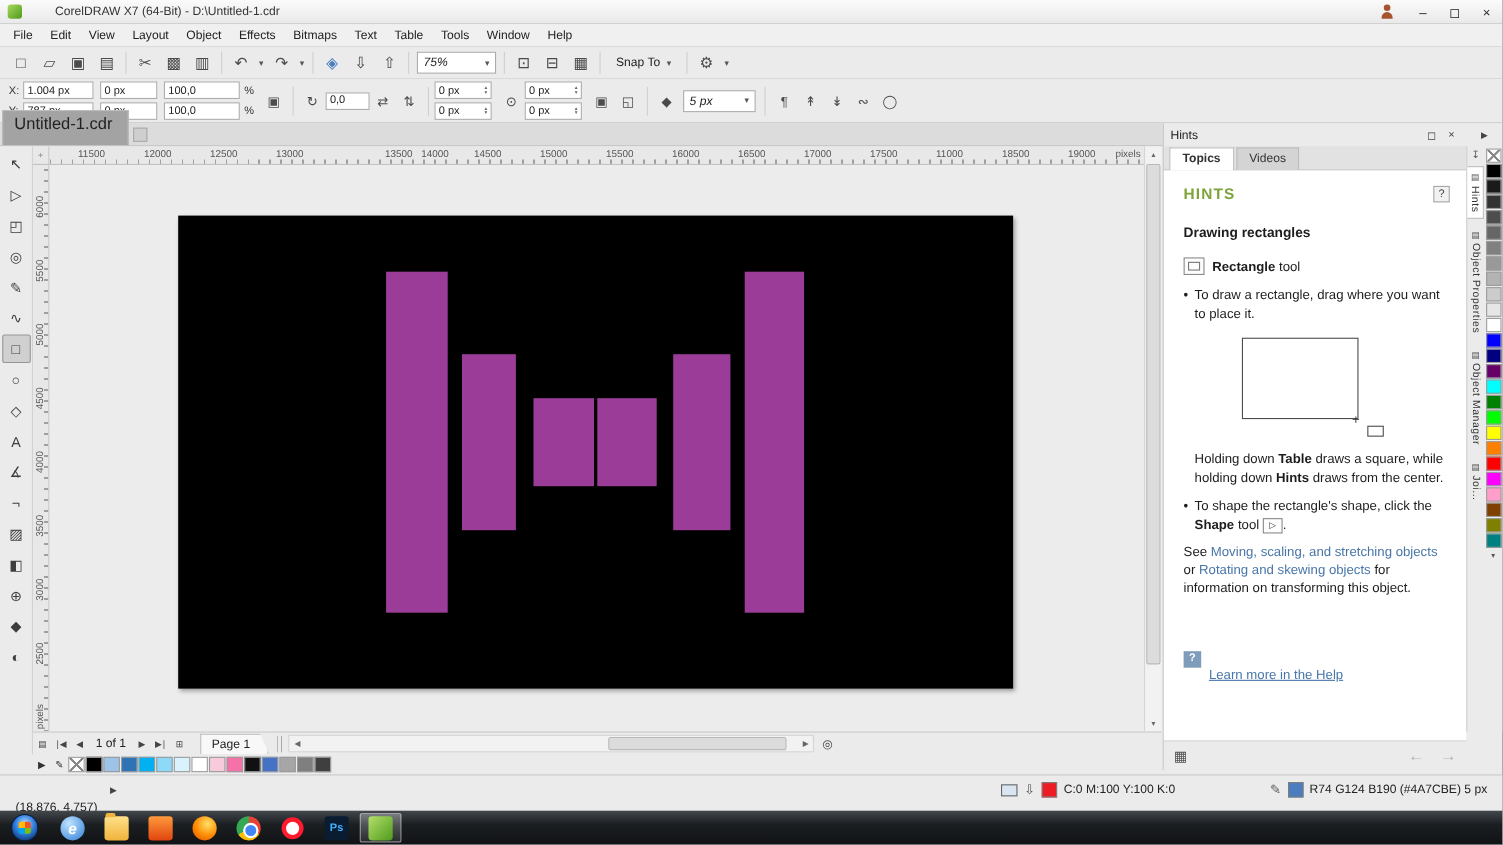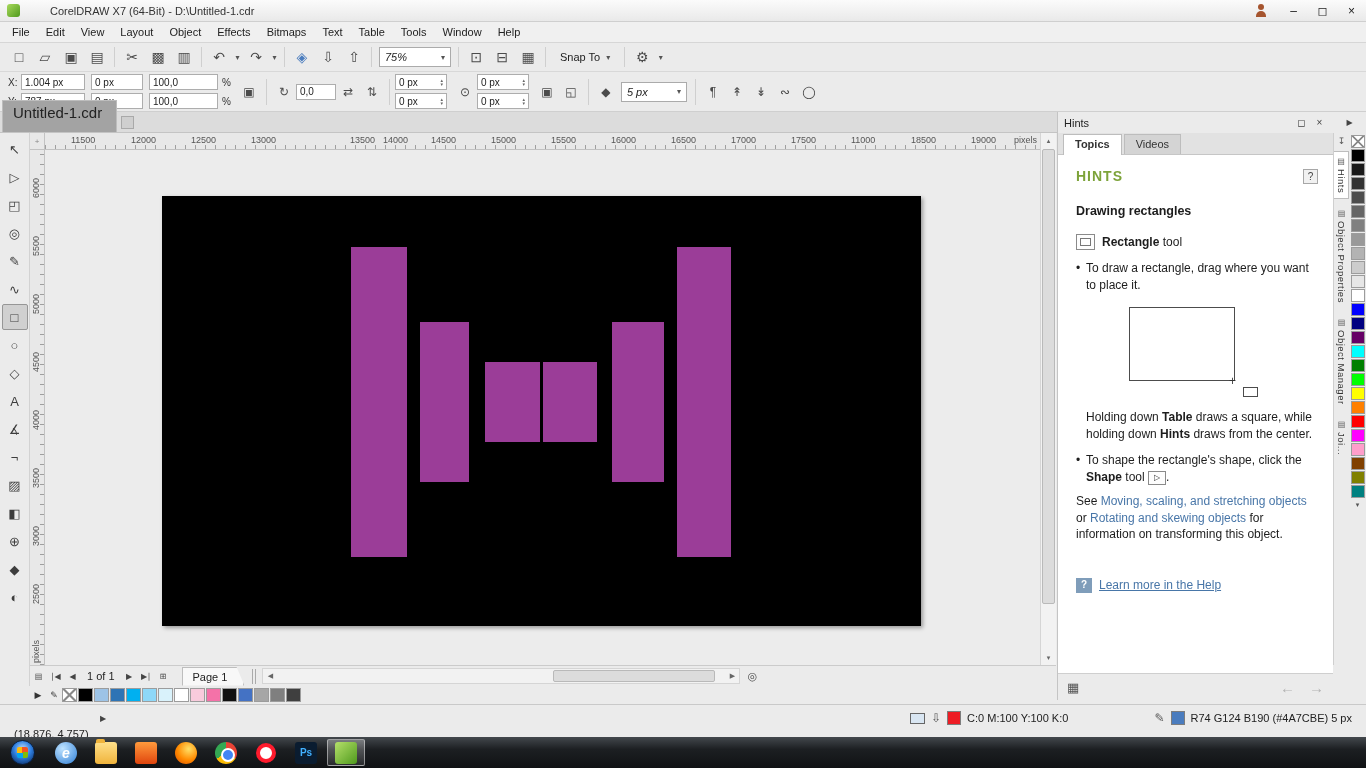--- a/index.html
+++ b/index.html
@@ -562,21 +562,21 @@
         <span>Holding down </span><b>Table</b><span> draws a square, while holding down </span><b>Hints</b><span> draws from the center.</span>
       </div>
       <div class="bullet">
         <span>To shape the rectangle's shape, click the </span><b>Shape</b><span> tool </span><span class="inline-tool">▷</span><span>.</span>
       </div>
       <div class="hint-p" style="padding-left:0">
         <span>See </span><span class="hlink" style="color: rgb(72, 118, 168);">Moving, scaling, and stretching objects</span><span> or </span><span class="hlink" style="color: rgb(72, 118, 168);">Rotating and skewing objects</span><span> for information on transforming this object.</span>
       </div>
       <div class="learn-row">
         <div class="q-box">?</div>
-        <span class="hlink learn-link" style="color: rgb(72, 118, 168);">Learn more in the Help</span>
+        <span class="hlink learn-link" style="color: rgb(72, 118, 168); margin-top: 28px;">Learn more in the Help</span>
       </div>
     </div>
     <div class="docker-footer">
       <span class="df-ic">▦</span>
       <div class="df-nav">
         <span>←</span>
         <span>→</span>
       </div>
     </div>
   </div>

